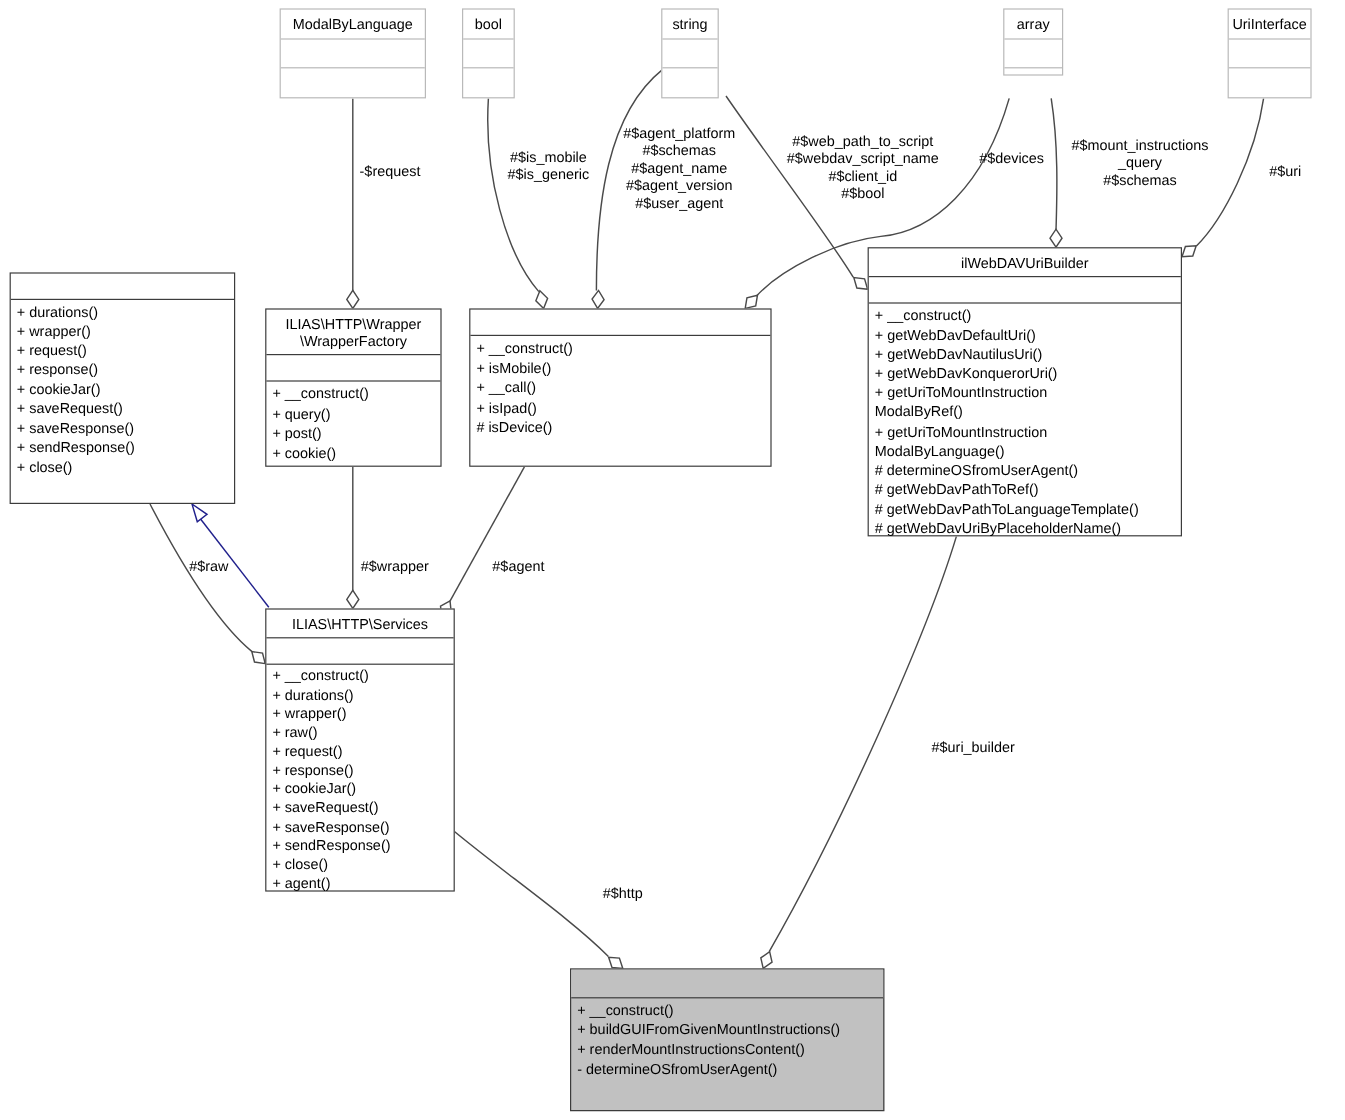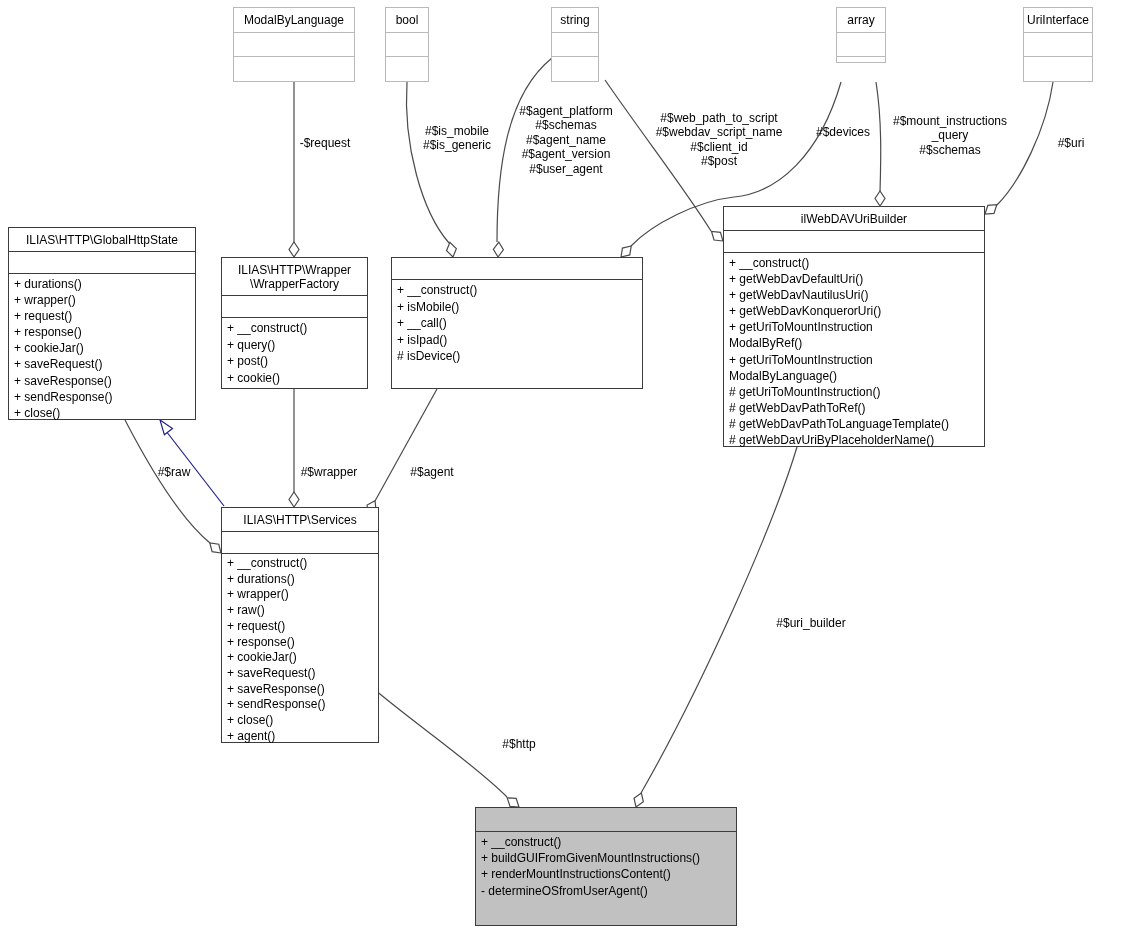--- a/index.html
+++ b/index.html
@@ -92,23 +92,20 @@
   </div>
   <div class="box iface" style="left:1023px;top:7px;width:70px;height:75px">
     <div class="title" style="height:25px">
         <span>UriInterface</span>
       </div>
     <div class="attrs" style="height:24px"></div>
     <div class="methods"></div>
   </div>
 
   <div class="box" style="left:8px;top:227px;width:188px;height:193px">
-    <div class="title" style="height:24px">
-        <span>ILIAS\HTTP\GlobalHttpState</span>
-      </div>
     <div class="attrs" style="height:22px"></div>
     <div class="methods" style="line-height:16.1px">
         <div class="uml-line">+ durations()</div>
         <div class="uml-line">+ wrapper()</div>
         <div class="uml-line">+ request()</div>
         <div class="uml-line">+ response()</div>
         <div class="uml-line">+ cookieJar()</div>
         <div class="uml-line">+ saveRequest()</div>
         <div class="uml-line">+ saveResponse()</div>
         <div class="uml-line">+ sendResponse()</div>
@@ -148,21 +145,21 @@
     <div class="attrs" style="height:22px"></div>
     <div class="methods" style="line-height:16.1px">
         <div class="uml-line">+ __construct()</div>
         <div class="uml-line">+ getWebDavDefaultUri()</div>
         <div class="uml-line">+ getWebDavNautilusUri()</div>
         <div class="uml-line">+ getWebDavKonquerorUri()</div>
         <div class="uml-line">+ getUriToMountInstruction</div>
         <div class="uml-line">ModalByRef()</div>
         <div class="uml-line">+ getUriToMountInstruction</div>
         <div class="uml-line">ModalByLanguage()</div>
-        <div class="uml-line"># getUriToMountInstruction()</div>
+        <div class="uml-line"># determineOSfromUserAgent()</div>
         <div class="uml-line"># getWebDavPathToRef()</div>
         <div class="uml-line"># getWebDavPathToLanguageTemplate()</div>
         <div class="uml-line"># getWebDavUriByPlaceholderName()</div>
       </div>
   </div>
 
   <div class="box" style="left:221px;top:507px;width:158px;height:236px">
     <div class="title" style="height:24px">
         <span>ILIAS\HTTP\Services</span>
       </div>
@@ -202,21 +199,21 @@
       <div class="label-line">#$agent_platform</div>
       <div class="label-line">#$schemas</div>
       <div class="label-line">#$agent_name</div>
       <div class="label-line">#$agent_version</div>
       <div class="label-line">#$user_agent</div>
     </div>
   <div class="edge-label" style="left:719px;top:111px">
       <div class="label-line">#$web_path_to_script</div>
       <div class="label-line">#$webdav_script_name</div>
       <div class="label-line">#$client_id</div>
-      <div class="label-line">#$post</div>
+      <div class="label-line">#$bool</div>
     </div>
   <div class="edge-label" style="left:843px;top:125px">#$devices</div>
   <div class="edge-label" style="left:950px;top:114px">
       <div class="label-line">#$mount_instructions</div>
       <div class="label-line">_query</div>
       <div class="label-line">#$schemas</div>
     </div>
   <div class="edge-label" style="left:1071px;top:136px">#$uri</div>
   <div class="edge-label" style="left:174px;top:465px">#$raw</div>
   <div class="edge-label" style="left:329px;top:465px">#$wrapper</div>

